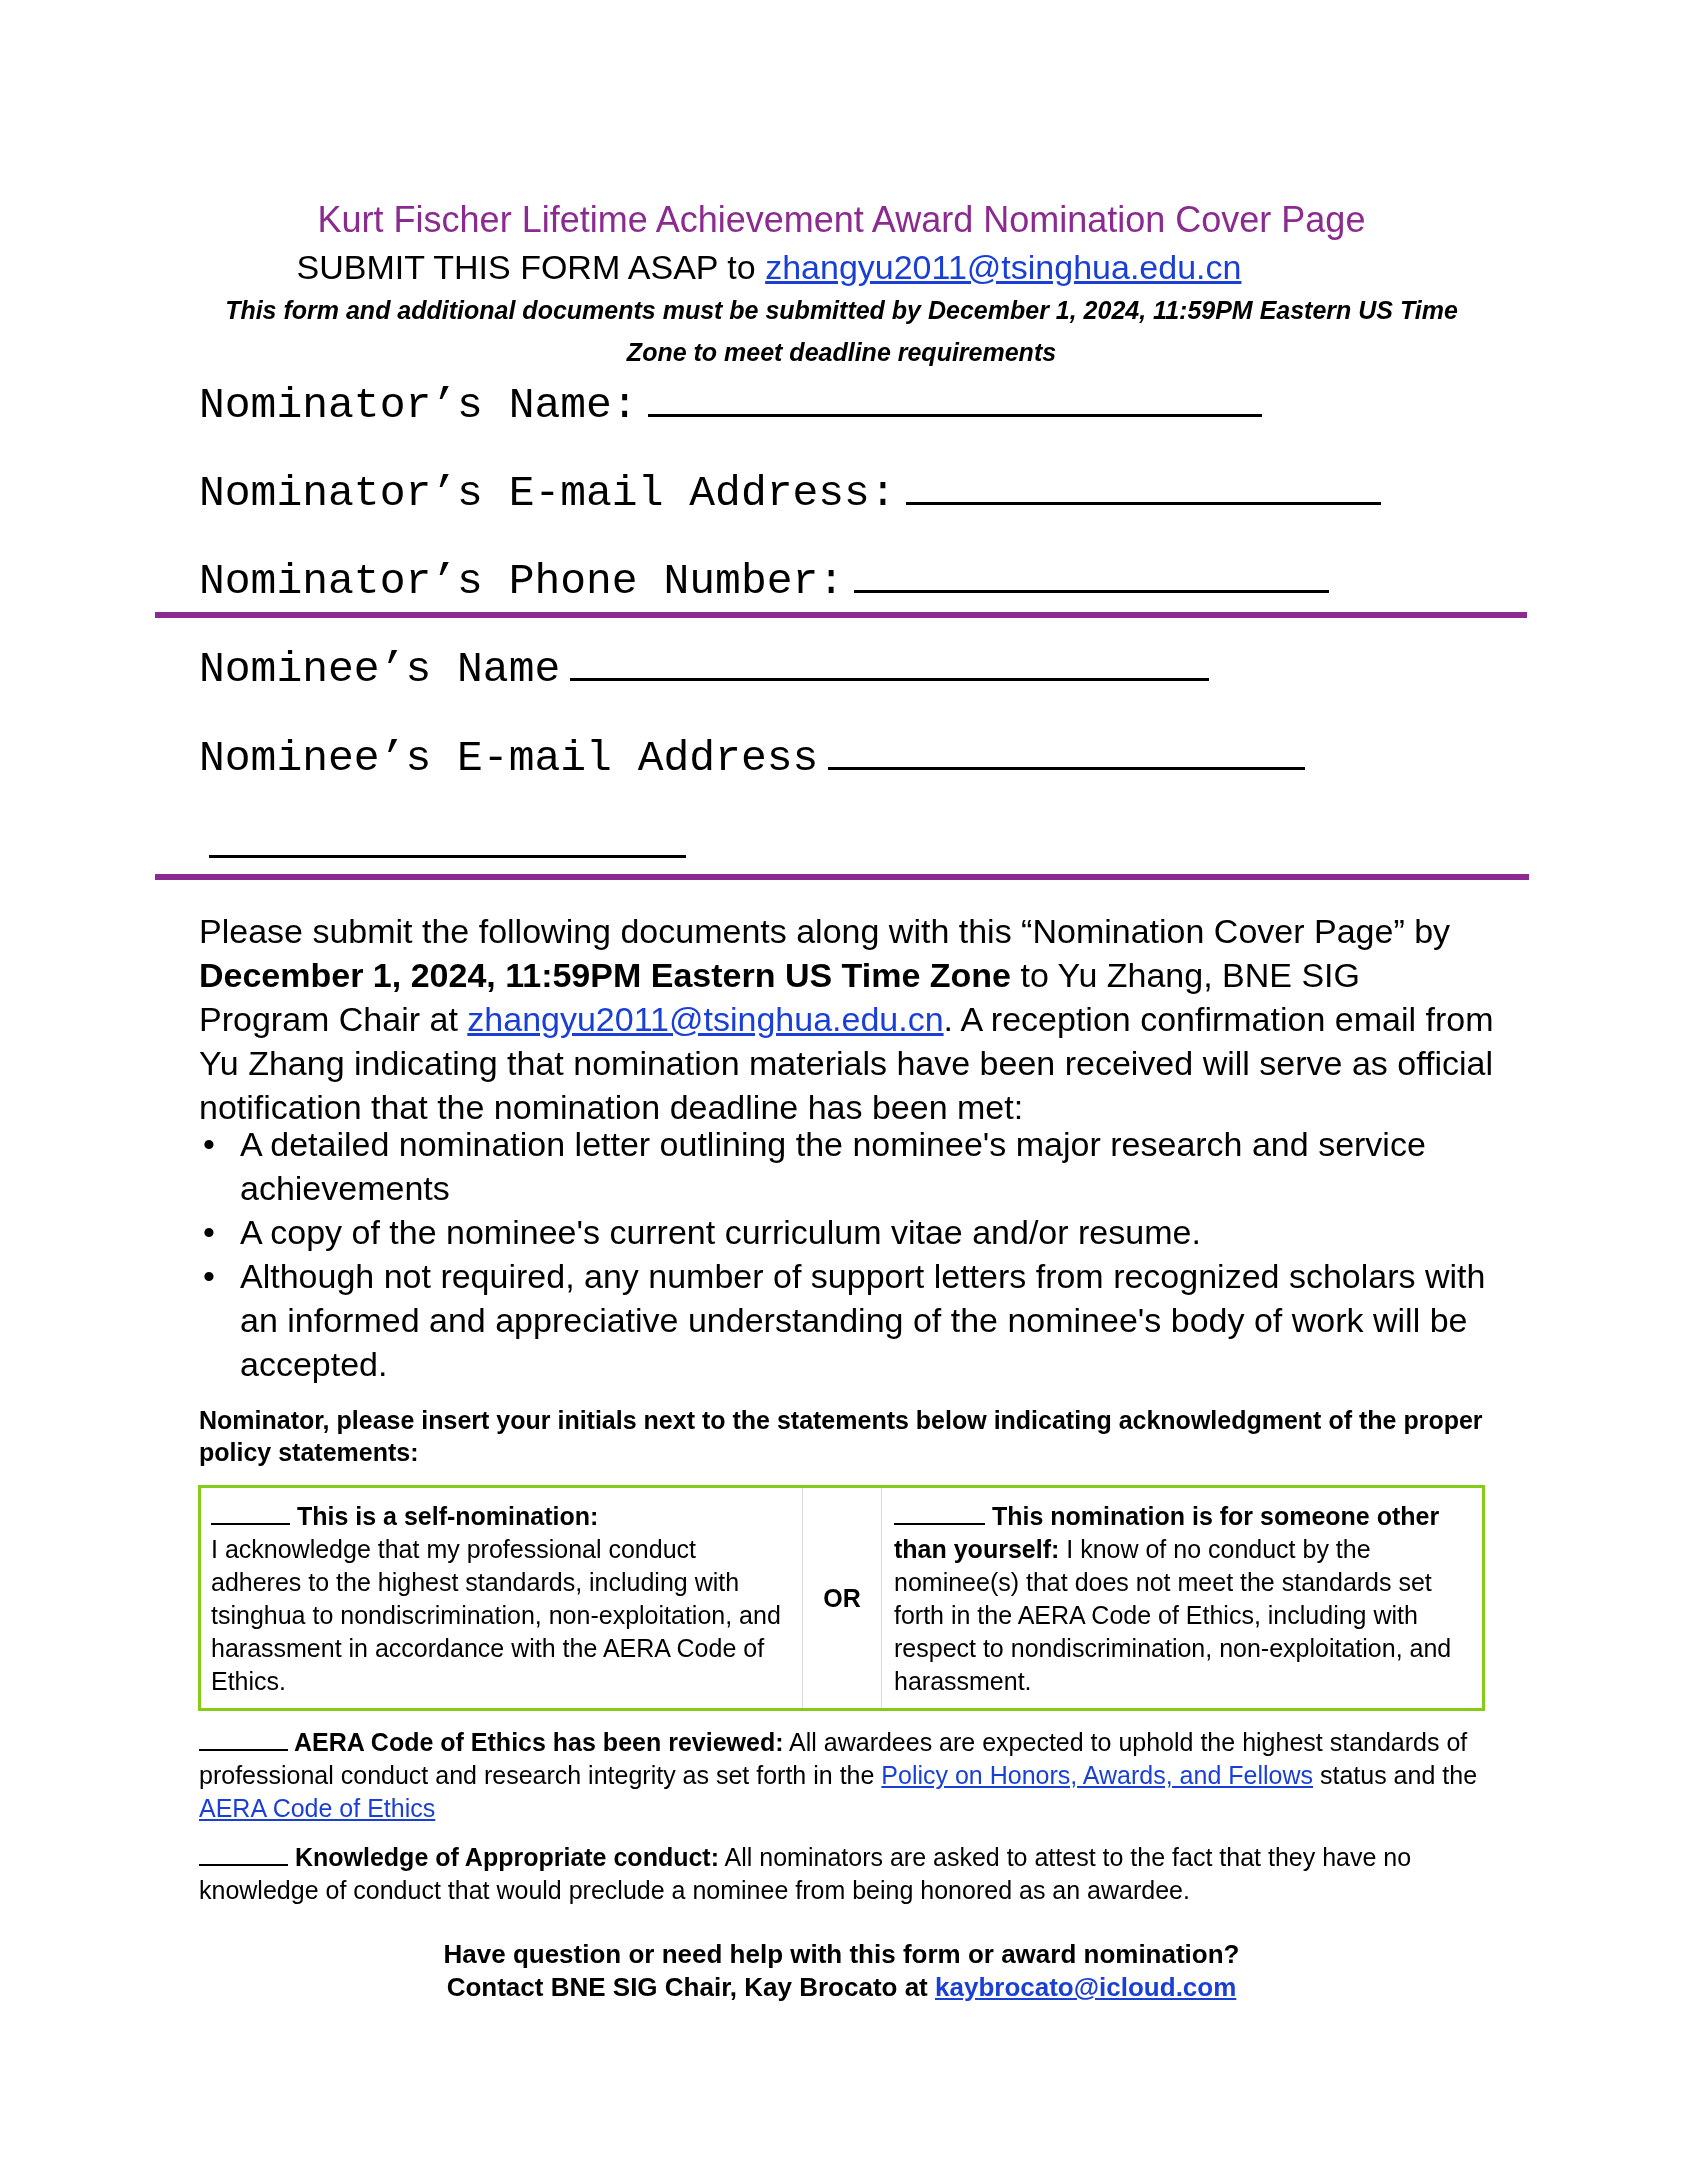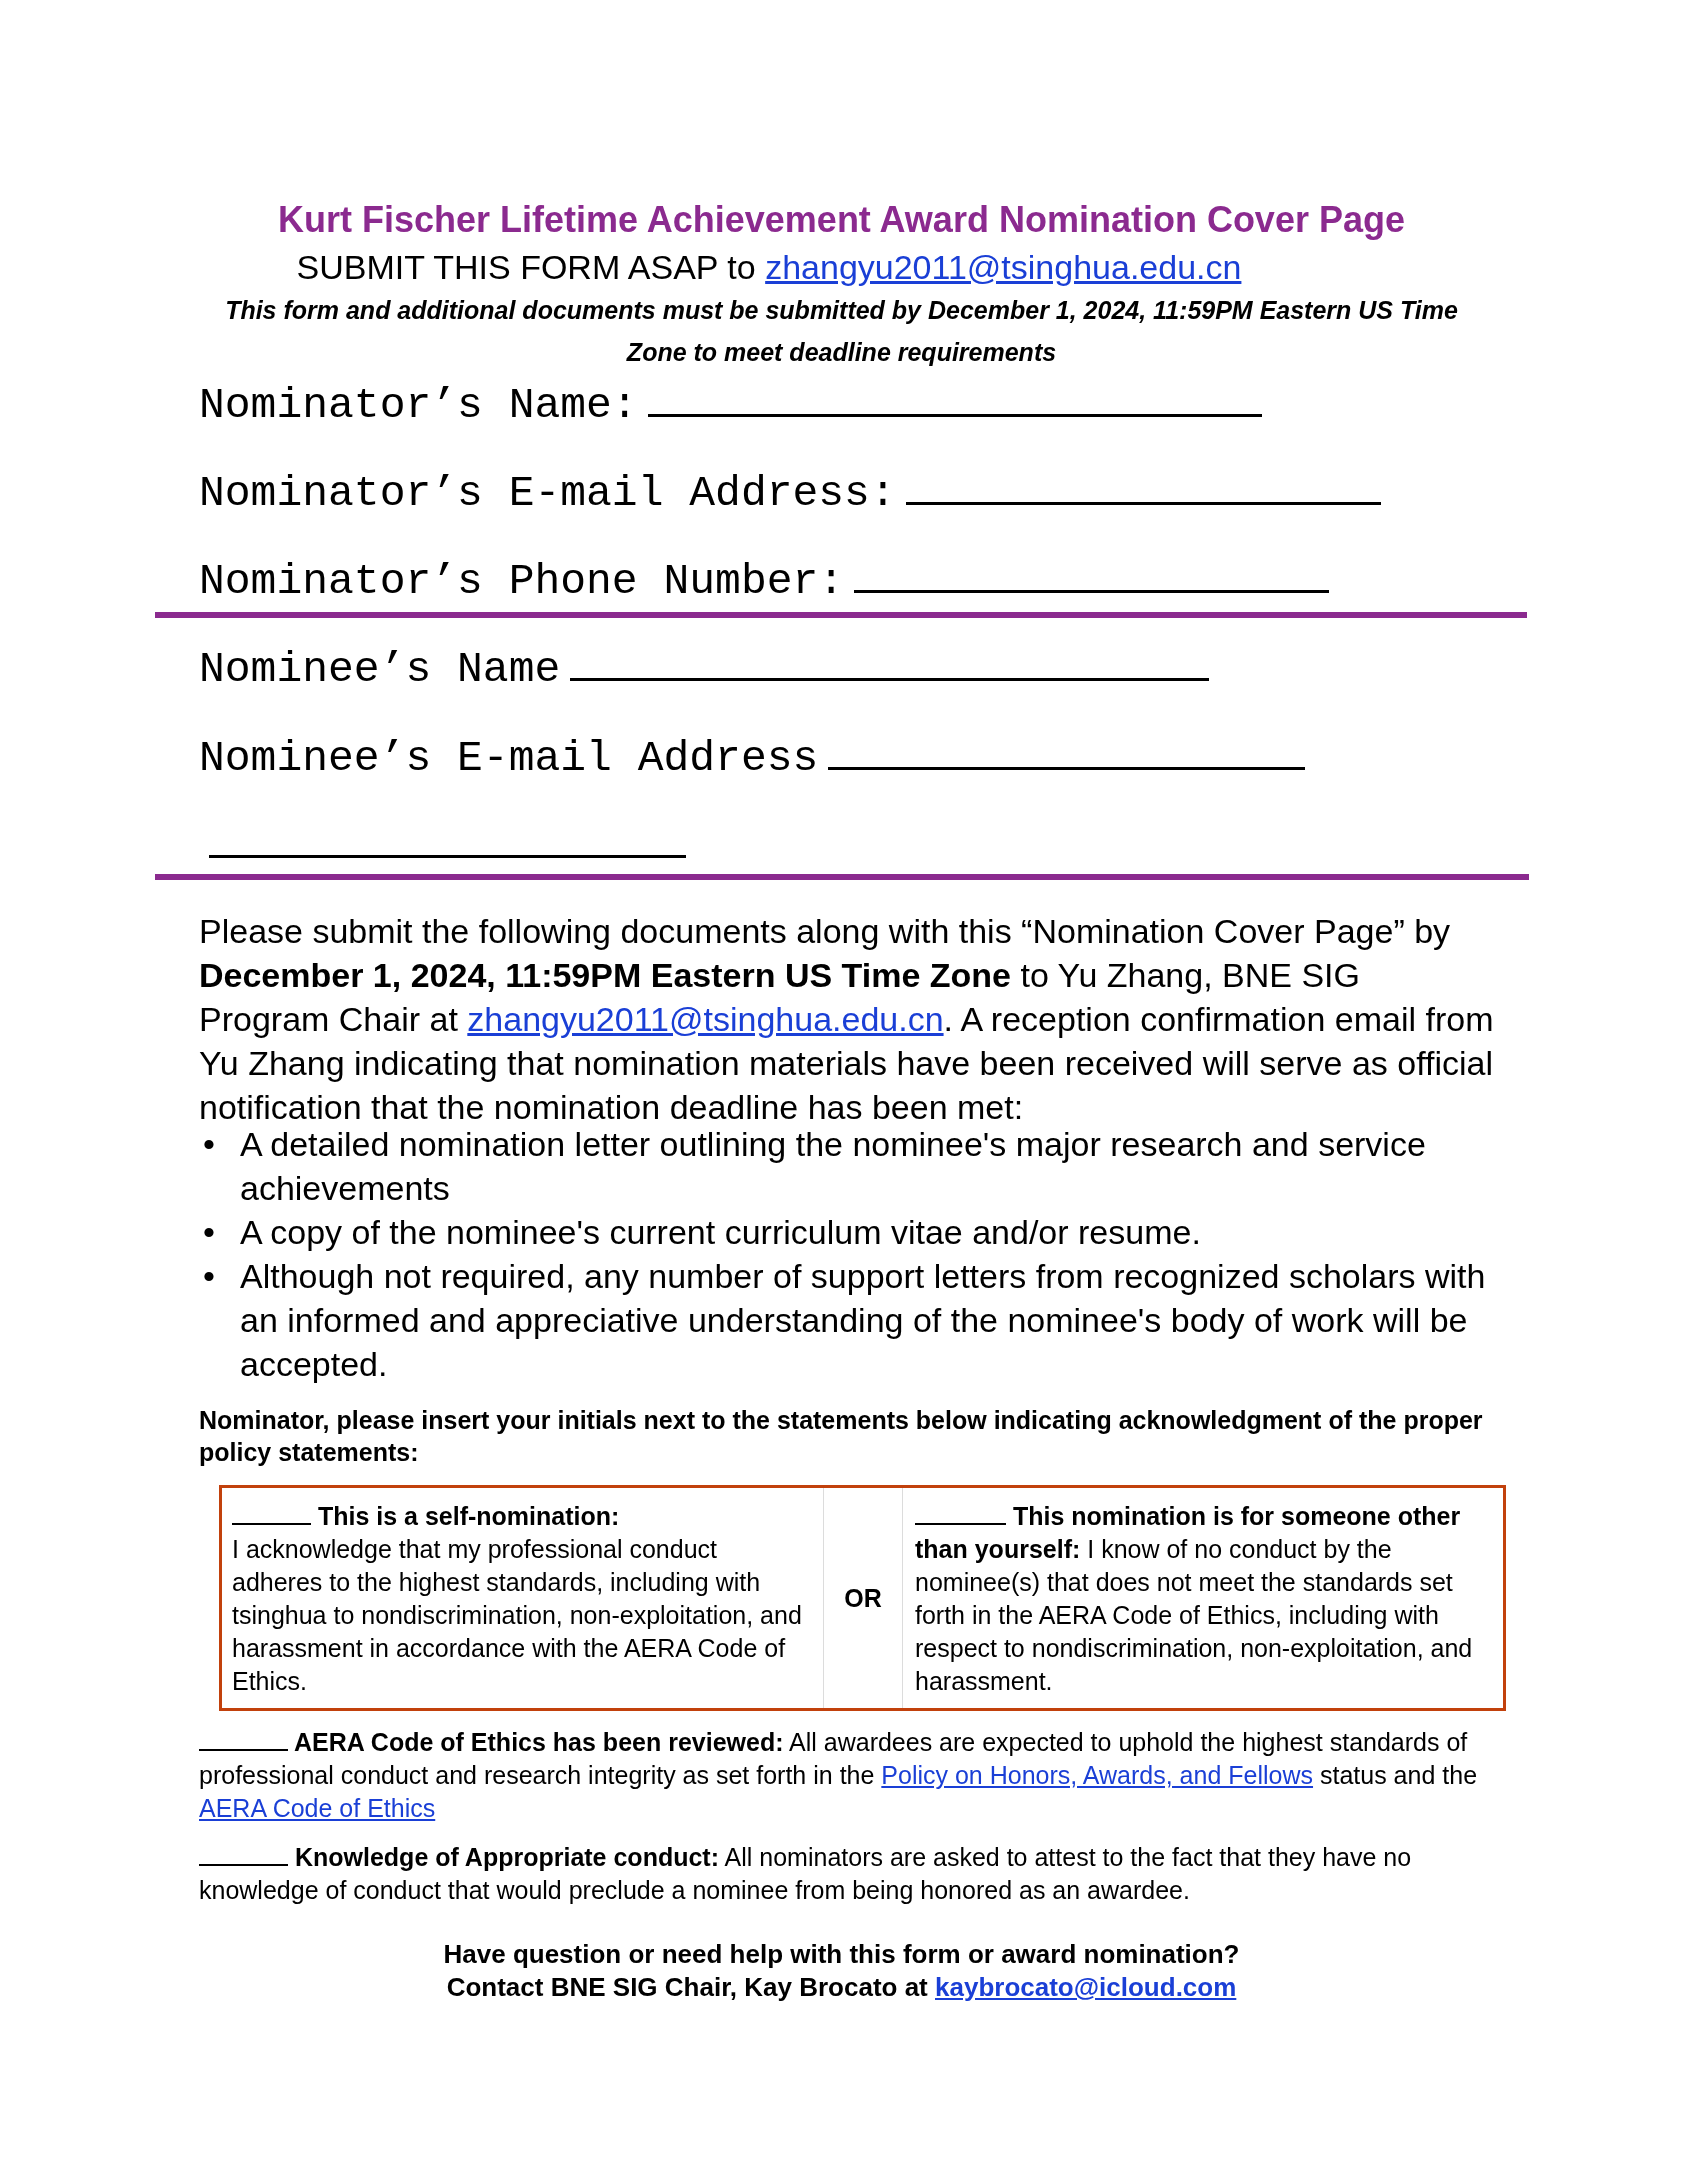--- a/index.html
+++ b/index.html
@@ -17,21 +17,21 @@
     }
     .abs { position: absolute; }
     a.link {
       color: #1a3fd6;
       text-decoration: underline;
     }
     .title {
       left: 0; width: 1683px; top: 199px;
       text-align: center;
       font-size: 36px;
-      font-weight: bold;
+      font-weight: normal;
       color: #8b2a8f;
       white-space: nowrap;
     }
     .submit-line {
       left: 0; width: 1538px; top: 248px;
       text-align: center;
       font-size: 34px;
       white-space: nowrap;
     }
     .deadline {
@@ -85,24 +85,23 @@
     }
     .instr {
       left: 199px; width: 1287px; top: 1404px;
       font-size: 25px;
       font-weight: bold;
       line-height: 32px;
     }
     .policy-table {
       left: 198px; top: 1485px;
       width: 1287px; height: 226px;
-      border: 3px solid #c2410c;
+      border: 3px solid #84cc16;
       box-sizing: border-box;
       display: flex;
-      margin-left: 21px;
     }
     .policy-table .cell {
       box-sizing: border-box;
       font-size: 25px;
       line-height: 33px;
       padding: 12px 10px 0 10px;
     }
     .policy-table .c1 { width: 602px; border-right: 1px solid #dcdcdc; }
     .policy-table .c2 {
       width: 79px; border-right: 1px solid #dcdcdc;

